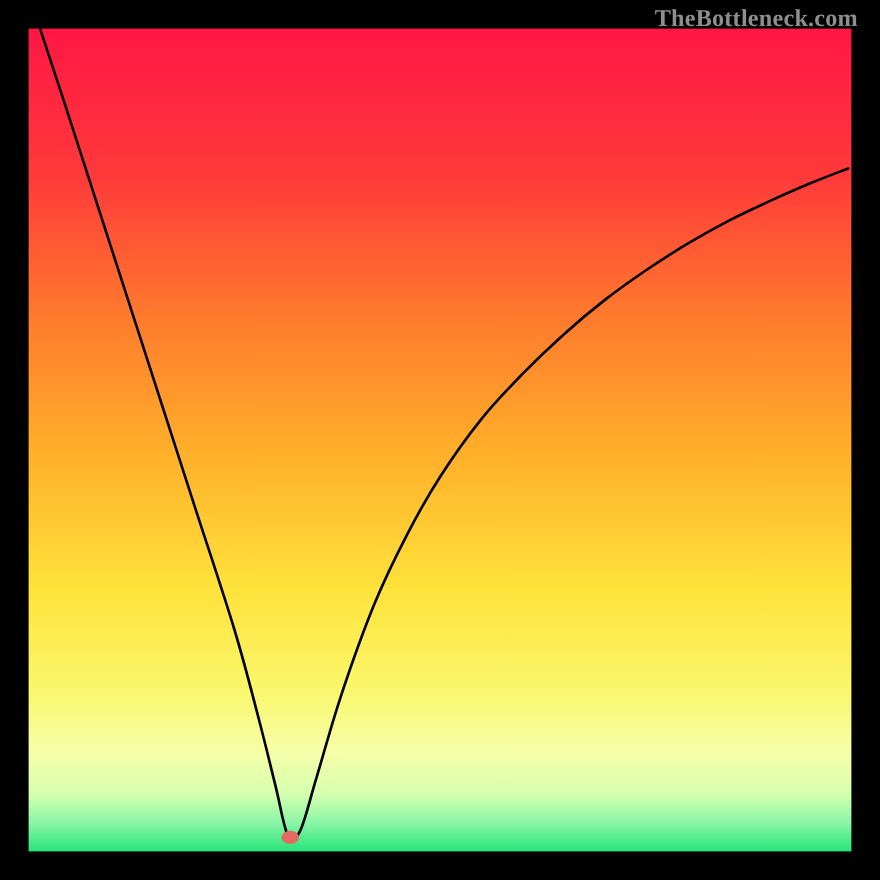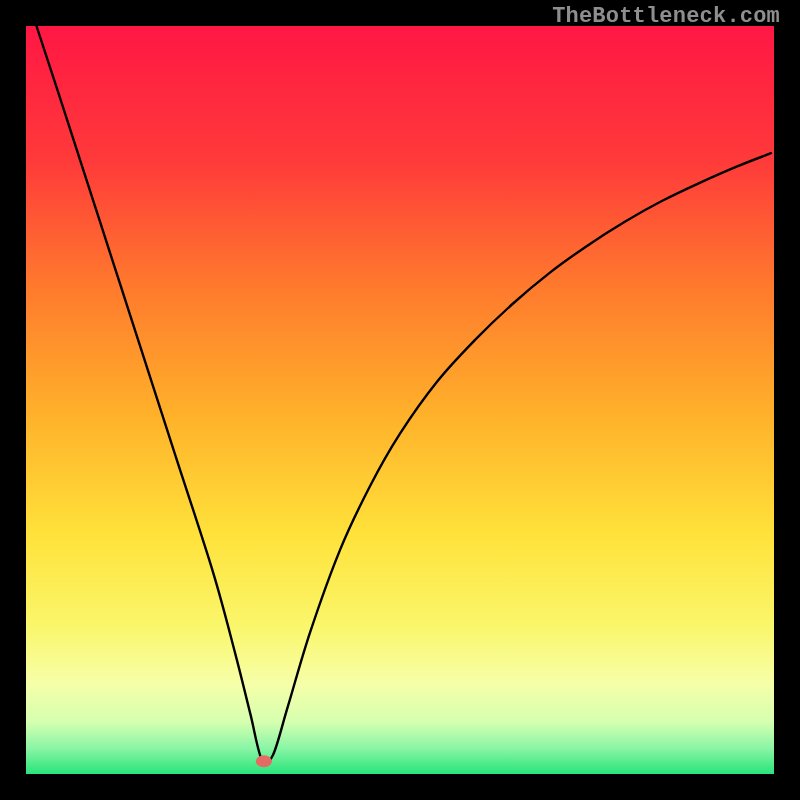--- a/index.html
+++ b/index.html
@@ -15,21 +15,21 @@
     left: 0;
     top: 0;
     width: 800px;
     height: 800px;
     background: #000;
   }
   .watermark {
     position: absolute;
     top: 4px;
     right: 20px;
-    font-family: Liberation Mono, monospace;
+    font-family: Liberation Serif, serif;
     font-size: 22px;
     font-weight: 600;
     color: #8e8e8e;
     letter-spacing: 0.2px;
   }
   svg {
     display: block;
   }
 </style>
 </head>

